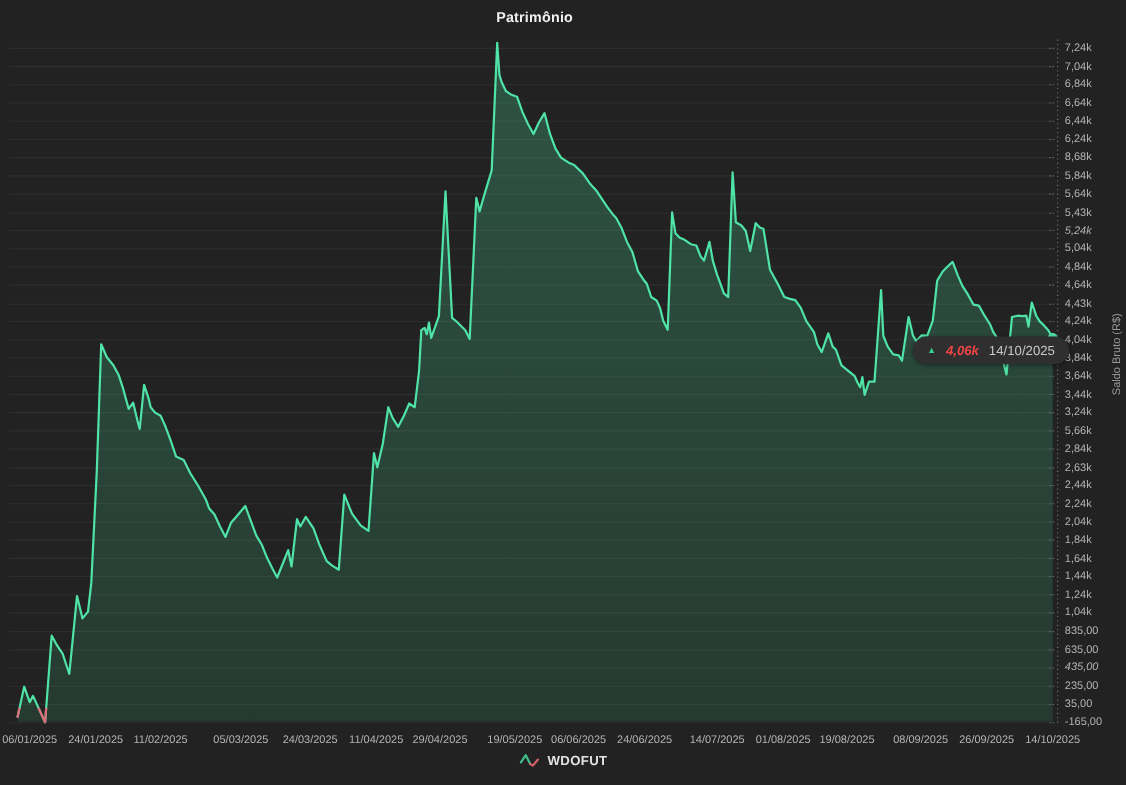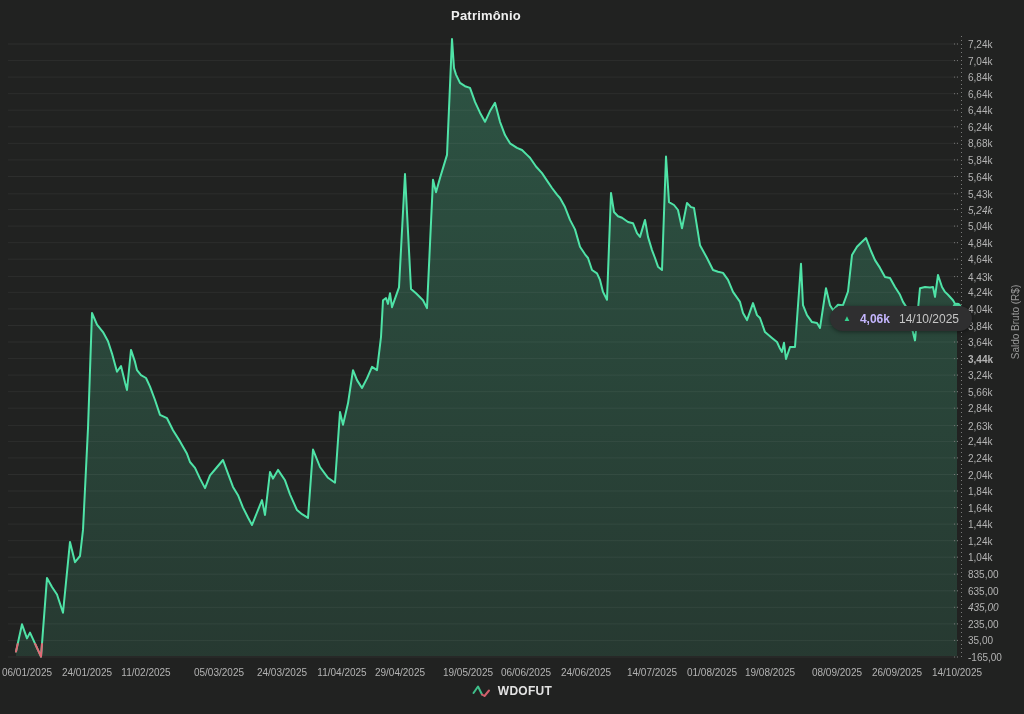--- a/index.html
+++ b/index.html
@@ -28,21 +28,21 @@
     writing-mode:vertical-rl;transform:translateY(-50%) rotate(180deg);
     font-size:10px;color:#9a9a9a;white-space:nowrap;
   }
   .tooltip{
     position:absolute;left:830px;top:306px;height:25px;
     background:#2f2f30;border-radius:13px;
     display:flex;align-items:center;gap:9px;padding:0 13px;
     box-shadow:0 1px 4px rgba(0,0,0,.45);
   }
   .tt-arrow{color:#35d28e;font-size:8px;line-height:1;}
-  .tt-value{color:#c4b5fd;font-size:12px;font-weight:bold;}
+  .tt-value{color:#ef4444;font-size:12px;font-weight:bold;font-style:italic;}
   .tt-date{color:#c6c6c6;font-size:12px;}
   .legend{
     position:absolute;left:0;top:683px;width:1024px;
     display:flex;justify-content:center;align-items:center;
   }
   .legend-item{display:flex;align-items:center;gap:7px;cursor:pointer;}
   .legend-label{font-size:12px;font-weight:bold;color:#e3e3e3;letter-spacing:.3px;}
 </style>
 </head>
 <body>
@@ -156,21 +156,21 @@
       <div class="ytick" style="top: 193.8px;">5,43k</div>
       <div class="ytick" style="top: 209.6px; font-style: italic;">5,24k</div>
       <div class="ytick" style="top: 226.1px;">5,04k</div>
       <div class="ytick" style="top: 242.7px;">4,84k</div>
       <div class="ytick" style="top: 259.2px;">4,64k</div>
       <div class="ytick" style="top: 276.6px;">4,43k</div>
       <div class="ytick" style="top: 292.3px;">4,24k</div>
       <div class="ytick" style="top: 308.9px;">4,04k</div>
       <div class="ytick" style="top: 325.5px;">3,84k</div>
       <div class="ytick" style="top: 342px;">3,64k</div>
-      <div class="ytick" style="top: 358.6px; font-weight: bold;">3,44k</div>
+      <div class="ytick" style="top: 358.6px;">3,44k</div>
       <div class="ytick" style="top: 375.1px;">3,24k</div>
       <div class="ytick" style="top: 391.7px;">5,66k</div>
       <div class="ytick" style="top: 408.2px;">2,84k</div>
       <div class="ytick" style="top: 425.6px;">2,63k</div>
       <div class="ytick" style="top: 441.4px;">2,44k</div>
       <div class="ytick" style="top: 457.9px;">2,24k</div>
       <div class="ytick" style="top: 474.5px;">2,04k</div>
       <div class="ytick" style="top: 491px;">1,84k</div>
       <div class="ytick" style="top: 507.6px;">1,64k</div>
       <div class="ytick" style="top: 524.1px;">1,44k</div>

